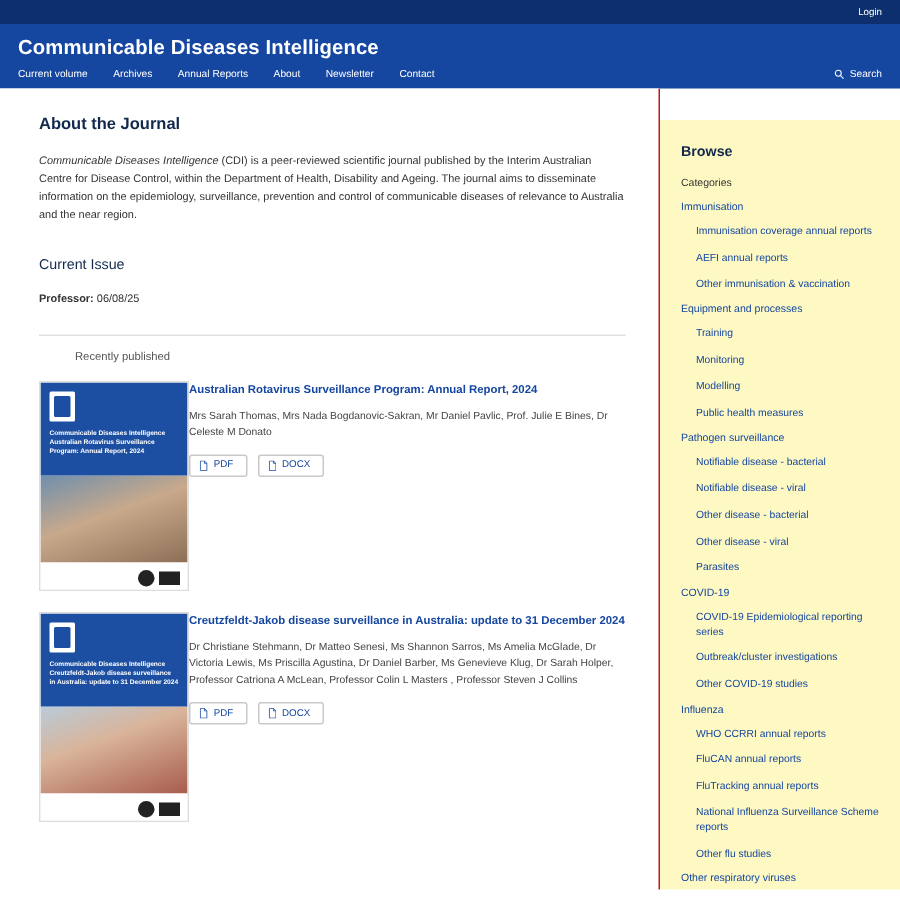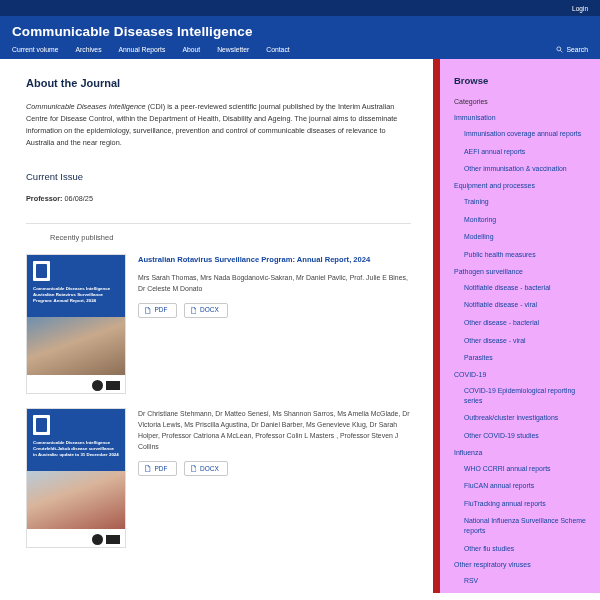--- a/index.html
+++ b/index.html
@@ -60,28 +60,29 @@
   }
   .search-box svg { display: block; }
   .layout {
     display: flex;
     height: 534px;
   }
   .main {
     width: 440px;
     background: #ffffff;
     padding: 18px 22px 0 26px;
-    border-right: 7px solid #b91c1c;
+    border-right: 1px solid #b91c1c;
     overflow: hidden;
   }
   .side {
     width: 160px;
-    background: #f0abfc;
+    background: #fef9c3;
     padding: 16px 7px 0 14px;
     overflow: hidden;
+    margin-top: 21px;
   }
   h2.section-title {
     font-size: 11px;
     color: #12284c;
     margin: 0 0 12px 0;
     font-weight: bold;
   }
   p.body {
     font-size: 7.3px;
     line-height: 1.65;
@@ -106,21 +107,20 @@
     margin: 20px 0 0 0;
   }
   .recently {
     font-size: 7.5px;
     color: #555;
     margin: 9px 0 12px 0;
     padding-left: 24px;
   }
   .article {
     display: flex;
-    gap: 12px;
     margin-bottom: 14px;
   }
   .cover {
     width: 100px;
     height: 140px;
     flex: 0 0 100px;
     background: #ffffff;
     border: 1px solid #ddd;
     position: relative;
     overflow: hidden;
@@ -321,20 +321,21 @@
           <div class="cov-title">Communicable Diseases Intelligence
 Creutzfeldt-Jakob disease surveillance in Australia: update to 31 December 2024</div>
         </div>
         <div class="cov-photo alt"></div>
         <div class="cov-foot">
           <div class="mark"></div>
           <div class="mark2"></div>
         </div>
       </div>
       <div class="art-body">
+        <a href="#" class="art-title">Creutzfeldt-Jakob disease surveillance in Australia: update to 31 December 2024</a>
         <div class="art-authors">Dr Christiane Stehmann, Dr Matteo Senesi, Ms Shannon Sarros, Ms Amelia McGlade, Dr Victoria Lewis, Ms Priscilla Agustina, Dr Daniel Barber, Ms Genevieve Klug, Dr Sarah Holper, Professor Catriona A McLean, Professor Colin L Masters , Professor Steven J Collins</div>
         <div class="btnrow">
           <span class="gbtn">
             <span>
                 <svg width="5.5" height="7" viewBox="0 0 10 13">
                   <path d="M1 0.5h5l3 3v9H1z" fill="none" stroke="#1546a0" stroke-width="1"></path>
                   <path d="M6 0.5v3h3" fill="none" stroke="#1546a0" stroke-width="1"></path>
                 </svg>
               </span>
             <span>PDF</span>

